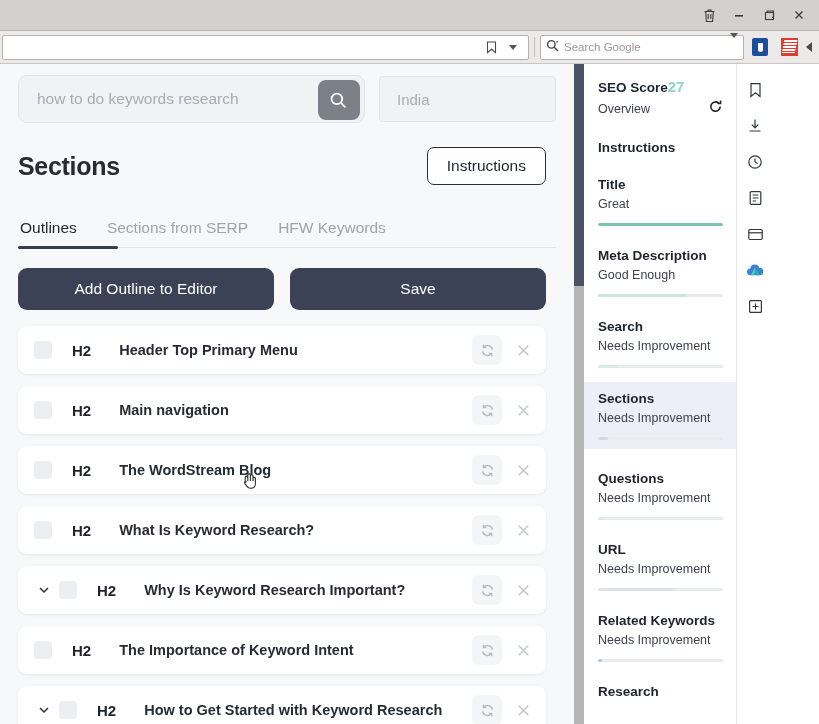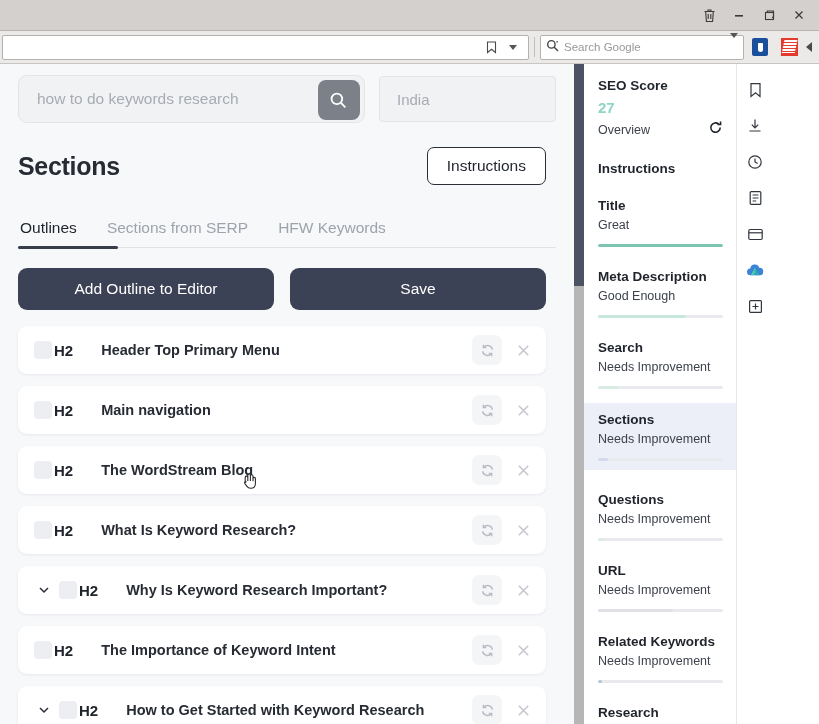--- a/index.html
+++ b/index.html
@@ -217,21 +217,21 @@
   }
   .chev-spacer { width: 0; flex: 0 0 auto; }
   .row-check {
     width: 18px; height: 18px;
     background: #eceef1;
     border-radius: 4px;
     flex: 0 0 auto;
   }
   .row-tag {
     font-size: 15px; font-weight: bold; color: #1f232b;
-    margin-left: 2px; flex: 0 0 auto;
+    margin-left: 20px; flex: 0 0 auto;
   }
   .row-text {
     font-size: 14.5px; font-weight: bold; color: #272b33;
     margin-left: 28px;
     white-space: nowrap; overflow: hidden;
   }
   .row-spacer { flex: 1; }
   .row-ico {
     width: 30px; height: 30px;
     background: #f4f5f7;
@@ -265,21 +265,21 @@
 
   
   .seo {
     width: 152px; height: 660px;
     background: #ffffff;
     padding: 14px 13px 0 14px;
     overflow: hidden;
     flex: 0 0 auto;
   }
   .seo-head {
-    display: flex; align-items: baseline; gap: 6px; flex-direction: column;
+    display: flex; align-items: baseline; 
   }
   .seo-head .lbl { font-size: 13.5px; font-weight: bold; color: #1f232b; }
   .seo-head .score { font-size: 15px; font-weight: bold; color: #8fd4c4; }
   .seo-sub-row {
     display: flex; align-items: center; justify-content: space-between;
     margin-top: 4px;
   }
   .seo-sub { font-size: 12.5px; color: #3d424c; }
 
   .seo-h { font-size: 13.5px; font-weight: bold; color: #1f232b; }

